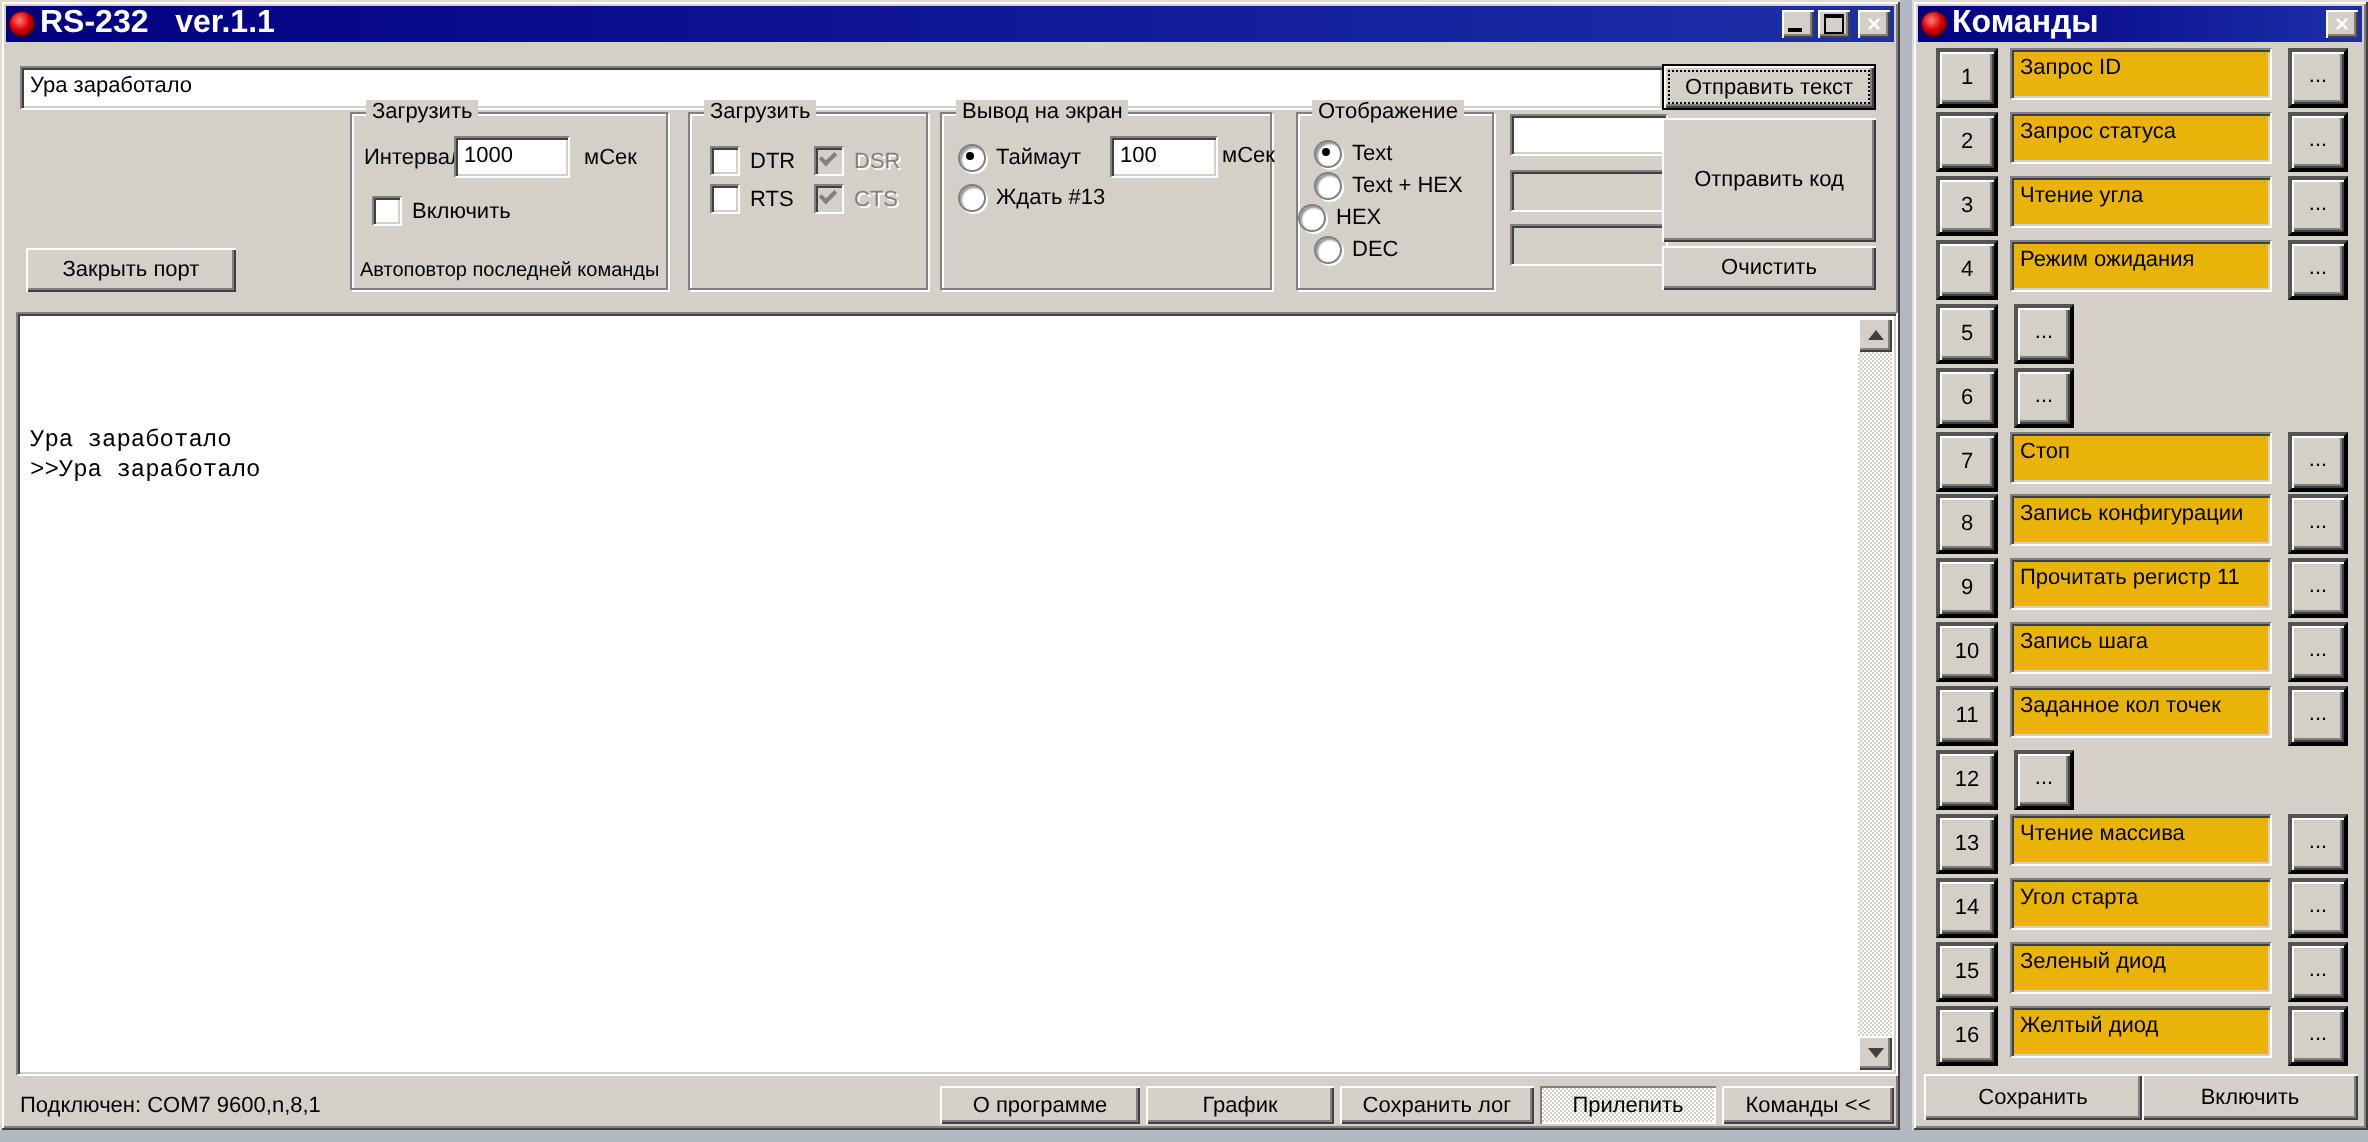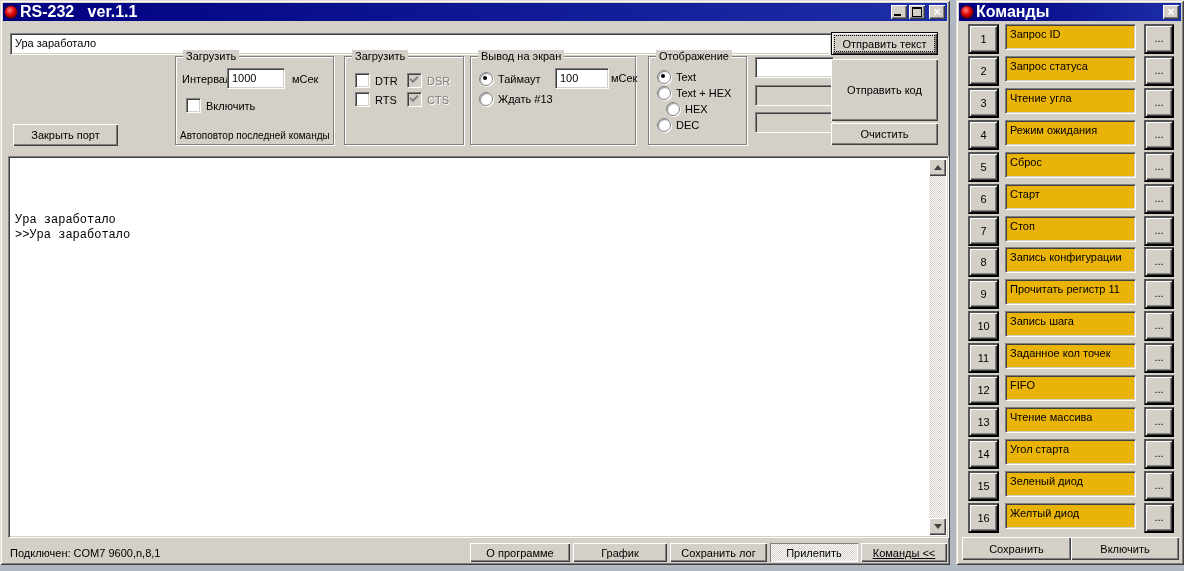--- a/index.html
+++ b/index.html
@@ -216,21 +216,21 @@
     <div class="groupbox" style="left:648px;top:56px;width:97px;height:87px;">
       <span class="group-title">Отображение</span>
       <div class="ctl" style="left:8px;top:13px;">
         <span class="radio selected"></span>
         <span>Text</span>
       </div>
       <div class="ctl" style="left:8px;top:29px;">
         <span class="radio"></span>
         <span>Text + HEX</span>
       </div>
-      <div class="ctl" style="left:17px;top:45px;">
+      <div class="ctl" style="left:0;top:45px;">
         <span class="radio"></span>
         <span>HEX</span>
       </div>
       <div class="ctl" style="left:8px;top:61px;">
         <span class="radio"></span>
         <span>DEC</span>
       </div>
     </div>
 
     <div class="sunken field-text" style="left:755px;top:57px;width:73px;height:16px;"></div>
@@ -253,21 +253,21 @@
             <span class="tri-down"></span>
           </span>
       </div>
     </div>
 
     <span class="statusbar-text">Подключен: COM7 9600,n,8,1</span>
     <button class="btn" style="left:470px;top:543px;width:100px;height:19px;">О программе</button>
     <button class="btn" style="left:573px;top:543px;width:94px;height:19px;">График</button>
     <button class="btn" style="left:670px;top:543px;width:97px;height:19px;">Сохранить лог</button>
     <button class="btn btn-pressed" style="left:770px;top:543px;width:88px;height:19px;">Прилепить</button>
-    <button class="btn" style="left:861px;top:543px;width:86px;height:19px;text-decoration:underline;">Команды &lt;&lt;</button>
+    <button class="btn" style="left:861px;top:543px;width:86px;height:19px;">Команды &lt;&lt;</button>
   </div>
 
   <div class="win" style="left:956px;top:0;width:228px;height:565px;">
 
     <div class="titlebar">
       <span class="app-icon"></span>
       <span class="title">Команды</span>
       <span class="cap-btns">
         <span class="cap-btn">
             <span class="glyph-close">×</span>
@@ -296,27 +296,25 @@
         </div>
 
         <div class="cmd-row">
           <button class="cmd-num">4</button>
           <div class="cmd-field">Режим ожидания</div>
           <button class="cmd-more">...</button>
         </div>
 
         <div class="cmd-row">
           <button class="cmd-num">5</button>
-          <div class="cmd-field">Сброс</div>
           <button class="cmd-more">...</button>
         </div>
 
         <div class="cmd-row">
           <button class="cmd-num">6</button>
-          <div class="cmd-field">Старт</div>
           <button class="cmd-more">...</button>
         </div>
 
         <div class="cmd-row">
           <button class="cmd-num">7</button>
           <div class="cmd-field">Стоп</div>
           <button class="cmd-more">...</button>
         </div>
 
         <div class="cmd-row">
@@ -338,21 +336,20 @@
         </div>
 
         <div class="cmd-row">
           <button class="cmd-num">11</button>
           <div class="cmd-field">Заданное кол точек</div>
           <button class="cmd-more">...</button>
         </div>
 
         <div class="cmd-row">
           <button class="cmd-num">12</button>
-          <div class="cmd-field">FIFO</div>
           <button class="cmd-more">...</button>
         </div>
 
         <div class="cmd-row">
           <button class="cmd-num">13</button>
           <div class="cmd-field">Чтение массива</div>
           <button class="cmd-more">...</button>
         </div>
 
         <div class="cmd-row">

